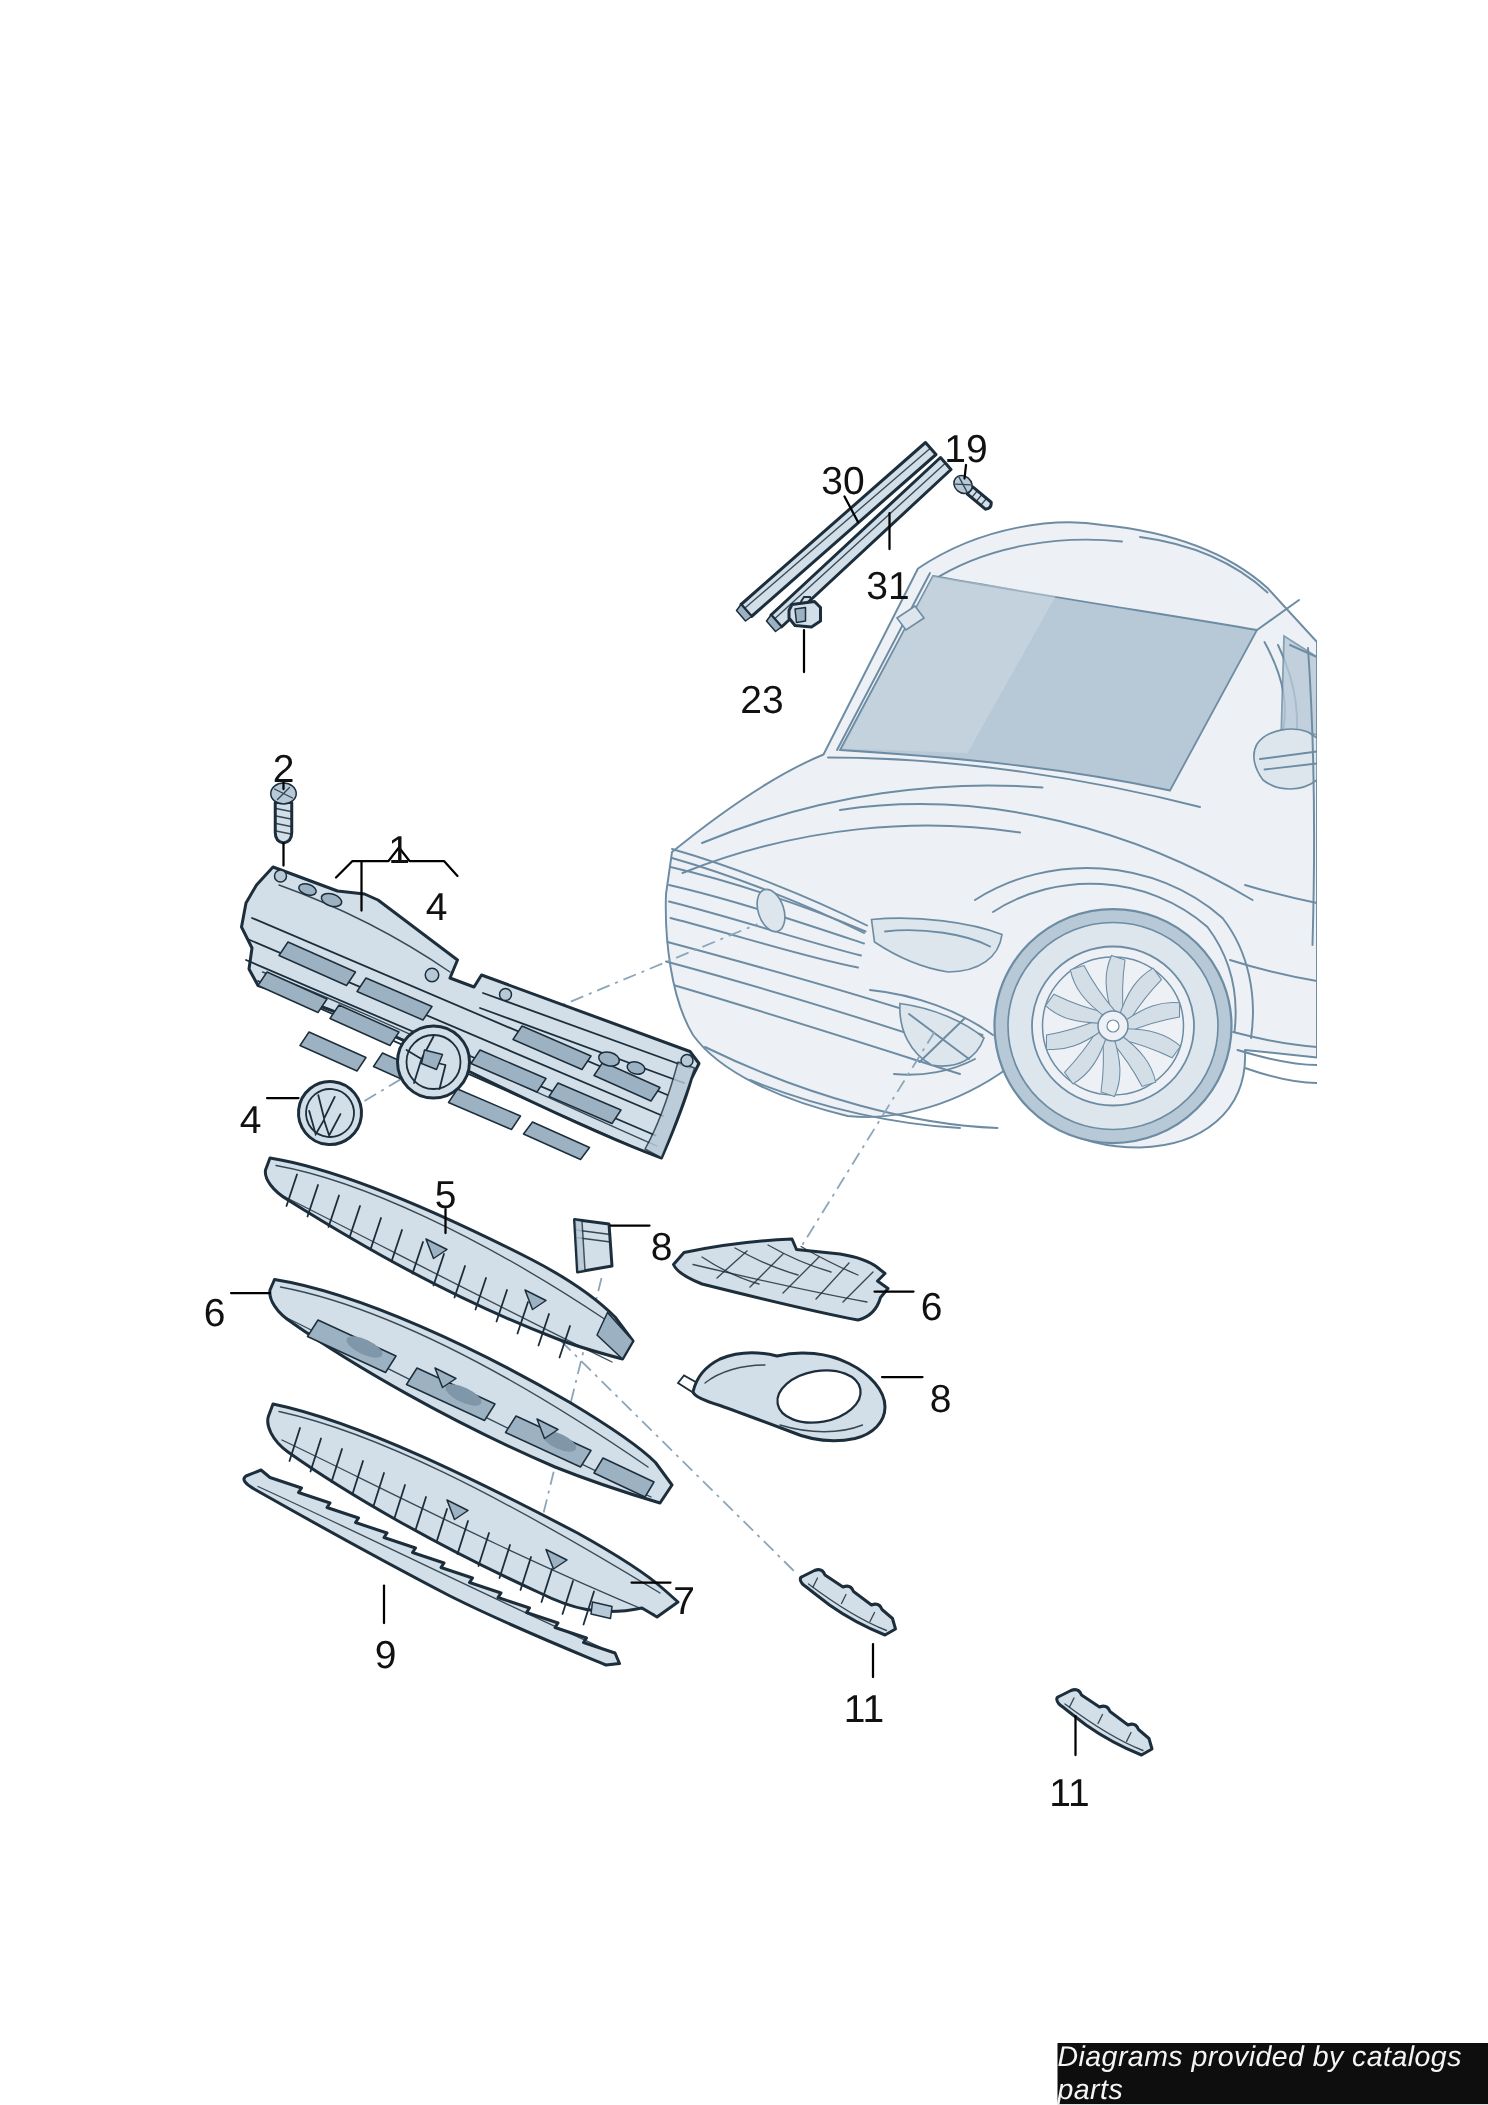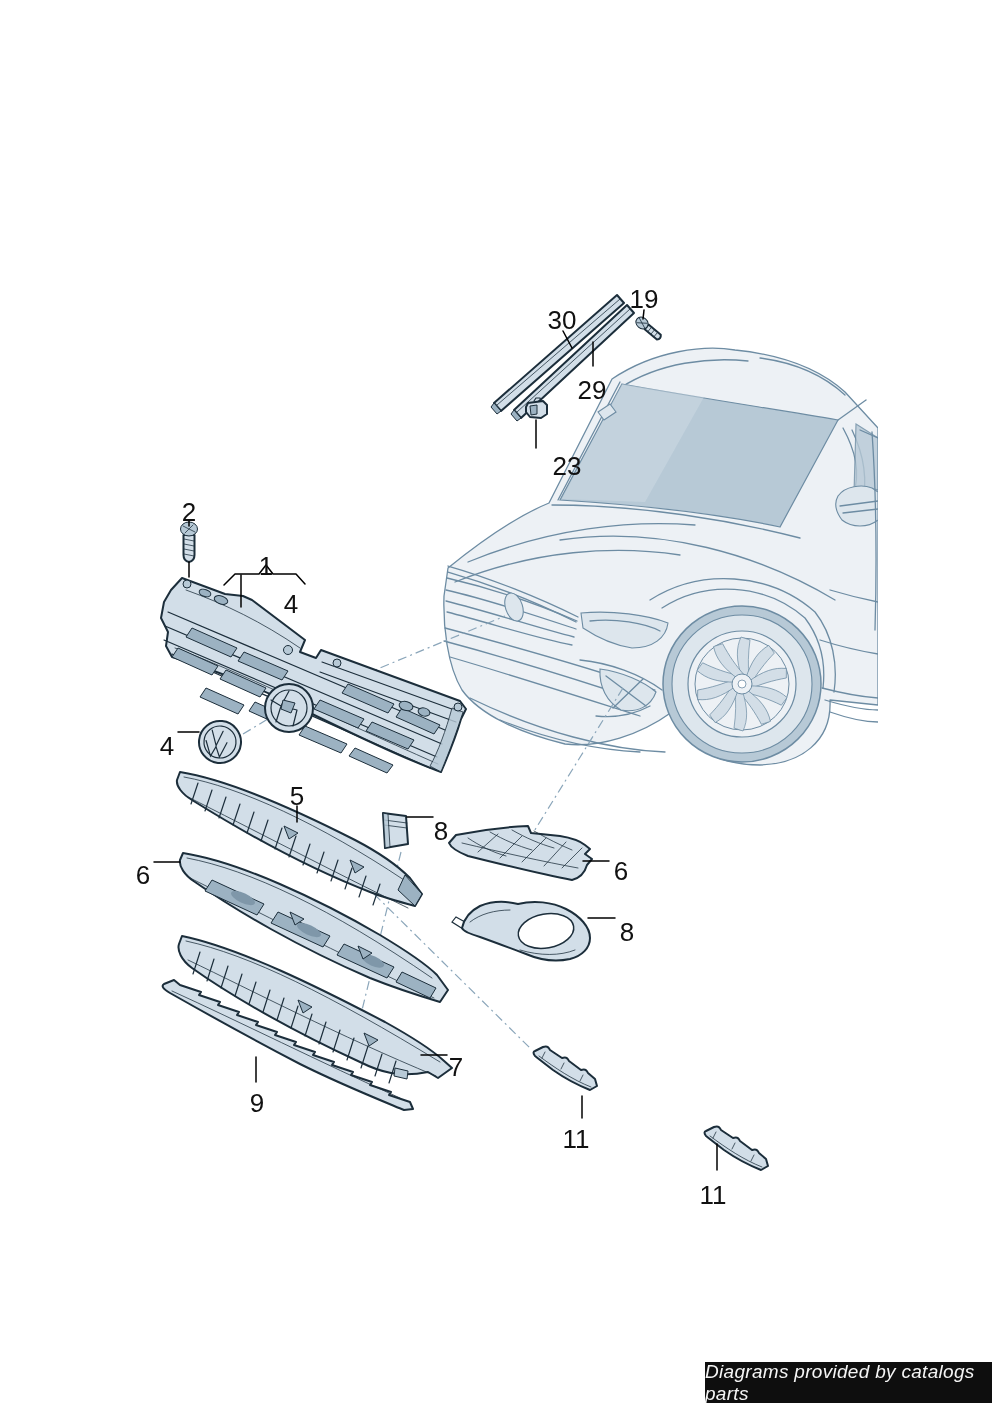--- a/index.html
+++ b/index.html
@@ -344,20 +344,20 @@
   <div class="callout" style="left:297px;top:796px">5</div>
   <div class="callout" style="left:143px;top:875px">6</div>
   <div class="callout" style="left:456px;top:1067px">7</div>
   <div class="callout" style="left:441px;top:831px">8</div>
   <div class="callout" style="left:257px;top:1103px">9</div>
   <div class="callout" style="left:621px;top:871px">6</div>
   <div class="callout" style="left:576px;top:1139px">11</div>
   <div class="callout" style="left:713px;top:1195px">11</div>
   <div class="callout" style="left:627px;top:932px">8</div>
   <div class="callout" style="left:562px;top:320px">30</div>
-  <div class="callout" style="left:592px;top:390px">29</div>
-  <div class="callout" style="left:567px;top:466px">23</div>
+  <div class="callout" style="left:592px;top:390px">31</div>
+  <div class="callout" style="left:508px;top:466px">23</div>
   <div class="callout" style="left:644px;top:299px">19</div>
 
   <div id="footer-bar">
     <span>Diagrams provided by catalogs parts</span>
   </div>
 </div>
 
 </body></html>

